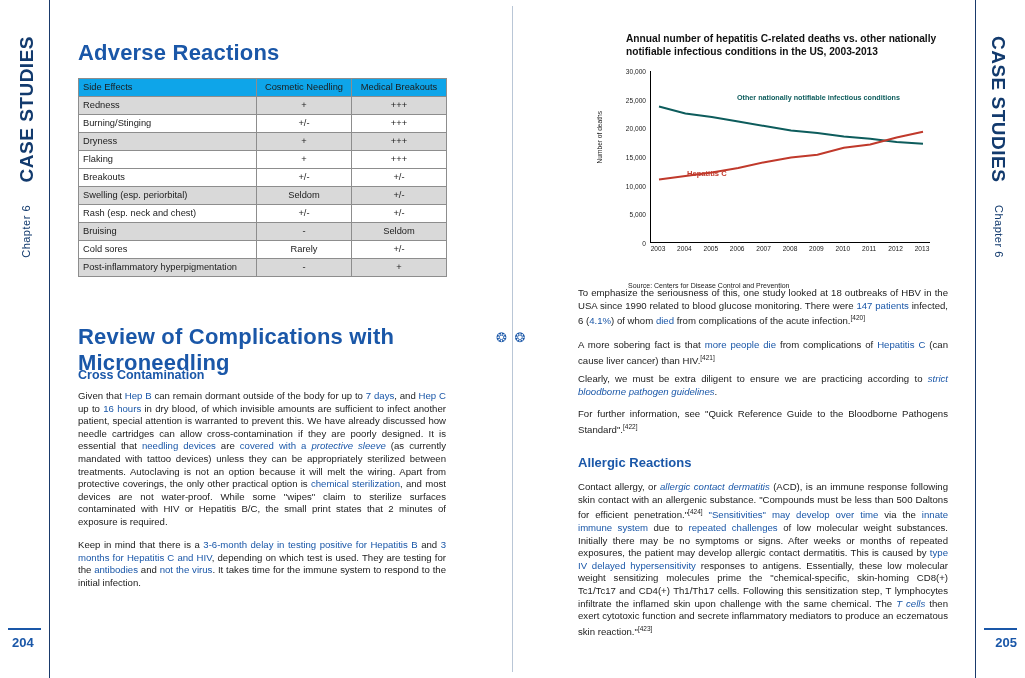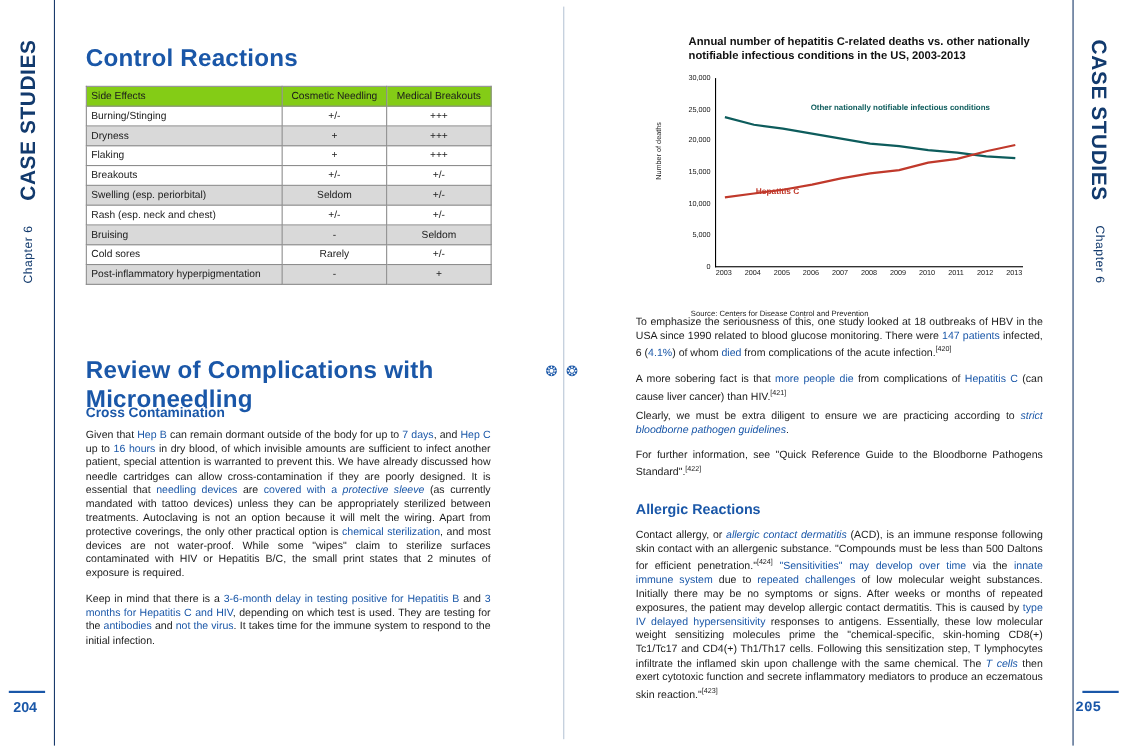--- a/index.html
+++ b/index.html
@@ -40,21 +40,21 @@
   }
   .rail-right .ch {
     writing-mode:vertical-rl;
     font-size:11px; right:20px; top:205px; font-weight:normal;
   }
   .pagenum {
     position:absolute; bottom:28px;
     color:#1a57a8; font-size:13px; font-weight:bold;
   }
   .pagenum-left { left:12px; }
-  .pagenum-right { right:24px;font-family:Liberation Mono, monospace; }
+  .pagenum-right { right:8px; }
   .rail-rule {
     position:absolute; height:2px; background:#1a57a8;
   }
 
   
   .col {
     position:absolute; top:0; bottom:0;
   }
   .col-left  { left:78px;  width:390px; }
   .col-right { left:578px; width:370px; }
@@ -85,21 +85,21 @@
     width:368px;
     font-size:9.3px;
     table-layout:fixed;
   }
   table.sx th, table.sx td {
     border:1px solid #8d8d8d;
     padding:2px 4px;
     height:17px;
     line-height:13px;
   }
-  table.sx th { font-weight:normal; text-align:center; background:#84cc16;}
+  table.sx th { font-weight:normal; text-align:center; background:#0ea5e9;}
   table.sx th.lbl { text-align:left; }
   table.sx td.lbl { text-align:left; }
   table.sx td.val { text-align:center; }
   table.sx tr.alt td, table.sx tr.alt th { background:#d9d9d9; }
   table.sx col.c1 { width:178px; }
   table.sx col.c2 { width:95px; }
   table.sx col.c3 { width:95px; }
 
   
   p.body {
@@ -177,36 +177,41 @@
   <div class="rail-rule" style="left:8px;right:8px;bottom:48px;"></div>
   <span class="pagenum pagenum-right">205</span>
 </div>
 
 <div class="gutter-line"></div>
 
 <div class="ornament">❂&nbsp;❂</div>
 
 <div class="col col-left">
 
-  <h1 class="sec" style="position:absolute;top:40px;left:0;">Control Reactions</h1>
+  <h1 class="sec" style="position:absolute;top:40px;left:0;">Adverse Reactions</h1>
 
   <table class="sx" style="position:absolute;top:78px;left:0;">
     <colgroup>
         <col class="c1">
         <col class="c2">
         <col class="c3">
       </colgroup>
     <thead>
       <tr>
         <th class="lbl">Side Effects</th>
         <th>Cosmetic Needling</th>
         <th>Medical Breakouts</th>
       </tr>
     </thead>
     <tbody>
+      <tr class="alt">
+          <td class="lbl">Redness</td>
+          <td class="val">+</td>
+          <td class="val">+++</td>
+        </tr>
       <tr>
           <td class="lbl">Burning/Stinging</td>
           <td class="val">+/-</td>
           <td class="val">+++</td>
         </tr>
       <tr class="alt">
           <td class="lbl">Dryness</td>
           <td class="val">+</td>
           <td class="val">+++</td>
         </tr>

